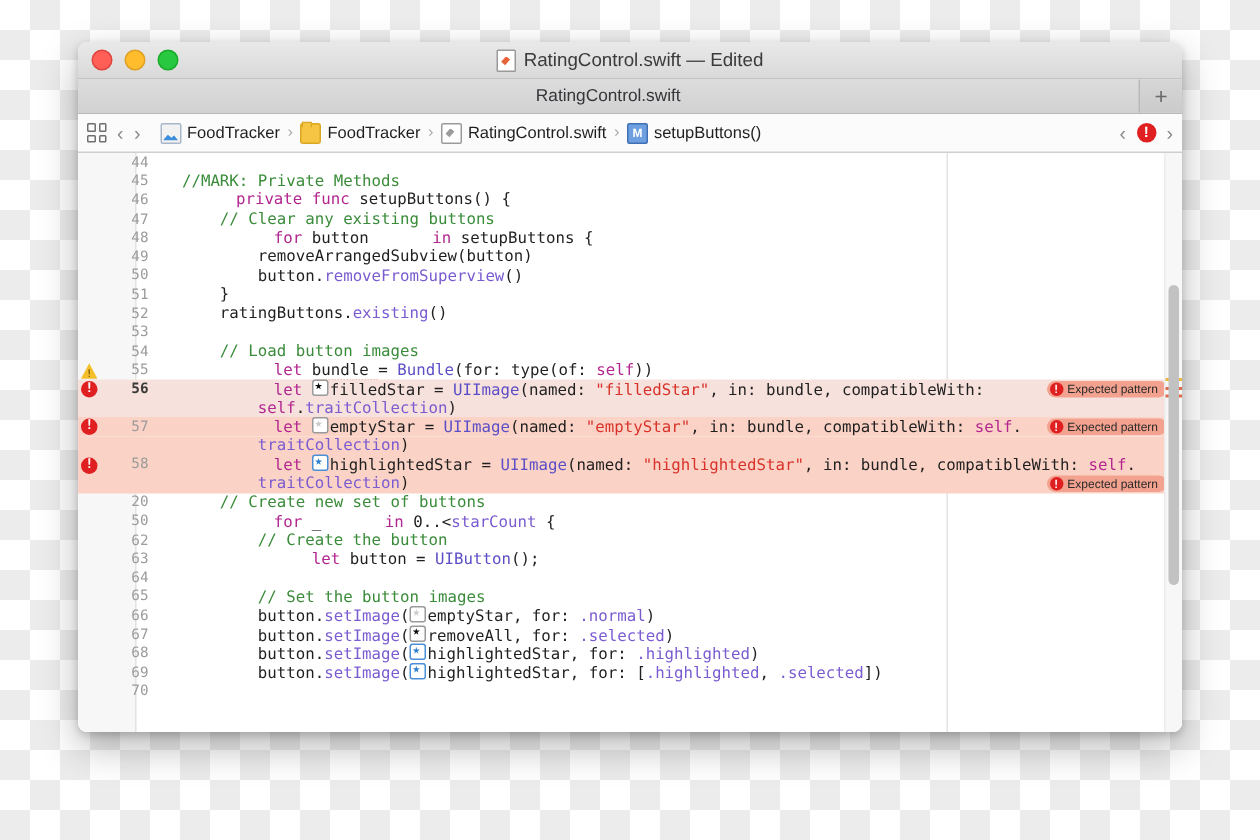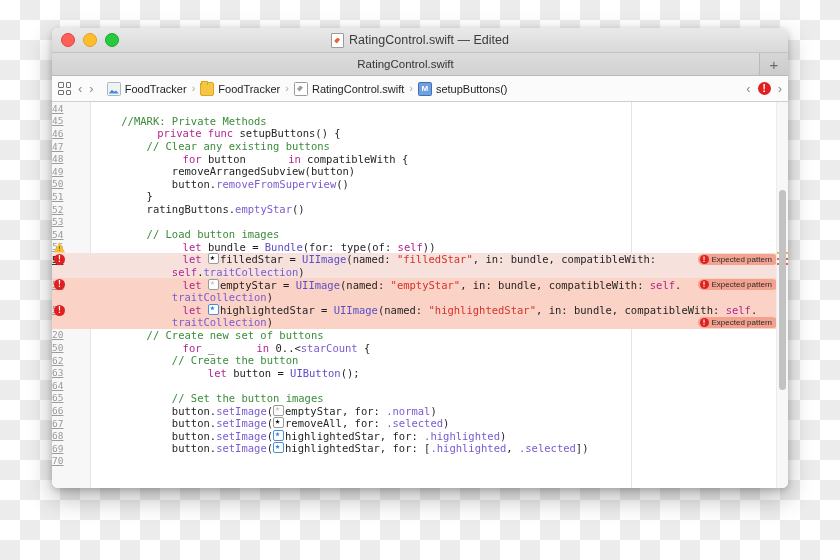--- a/index.html
+++ b/index.html
@@ -102,24 +102,23 @@
     position:absolute;left:0;top:0;bottom:0;width:38px;
     background:#f7f7f7;border-right:1px solid #e3e3e3;
   }
   .pageguide{position:absolute;top:0;bottom:0;left:579px;width:1px;background:#e4e4e4;}
   .code{position:absolute;left:0;top:0;right:0;bottom:0;
     font-family:"DejaVu Sans Mono","Liberation Mono",monospace;font-size:10.5px;}
   .row{position:relative;height:12.6px;display:flex;align-items:center;}
   .row.hl-err{background:#fbd3c6;}
   .row.hl-cur{background:#f6e1dc;}
   .ln{
-    position:absolute;left:0;width:38px;text-align:left;padding-right:5px;
+    position:absolute;left:14px;width:38px;text-align:right;padding-right:5px;
     box-sizing:border-box;color:#9b9b9b;font-size:9.5px;
     font-family:"DejaVu Sans Mono","Liberation Mono",monospace;
-    text-decoration:underline;
   }
   .ln.cur{color:#3a3a3a;font-weight:bold;}
   .mark{position:absolute;left:2px;top:1px;width:11px;height:11px;}
   .mark-err{border-radius:50%;background:#e02020;color:#fff;font-size:9px;
     font-weight:bold;line-height:11px;text-align:center;}
   .mark-warn{background:#f5bf2b;clip-path:polygon(50% 6%,100% 100%,0 100%);
     color:#6b4c00;font-size:7px;line-height:15px;text-align:center;}
   .src{position:absolute;left:44px;white-space:pre;color:#1f1f1f;}
 
   
@@ -245,37 +244,37 @@
           <div class="row">
             <div class="ln">46</div>
             <div class="src">    <span class="t-kw">private func </span><span class="t-plain">setupButtons() {</span></div>
           </div>
           <div class="row">
             <div class="ln">47</div>
             <div class="src">        <span class="t-cmt">// Clear any existing buttons</span></div>
           </div>
           <div class="row">
             <div class="ln">48</div>
-            <div class="src">        <span class="t-kw">for </span><span class="t-plain">button </span><span class="t-kw">in </span><span class="t-plain">compatibleWith {</span></div>
+            <div class="src">        <span class="t-kw">for </span><span class="t-plain">button </span><span class="t-kw">in </span><span class="t-plain">setupButtons {</span></div>
           </div>
           <div class="row">
             <div class="ln">49</div>
             <div class="src">            <span class="t-plain">removeArrangedSubview(button)</span></div>
           </div>
           <div class="row">
             <div class="ln">50</div>
             <div class="src">            <span class="t-plain">button.</span><span class="t-mem">removeFromSuperview</span><span class="t-plain">()</span></div>
           </div>
           <div class="row">
             <div class="ln">51</div>
             <div class="src">        <span class="t-plain">}</span></div>
           </div>
           <div class="row">
             <div class="ln">52</div>
-            <div class="src">        <span class="t-plain">ratingButtons.</span><span class="t-mem">emptyStar</span><span class="t-plain">()</span></div>
+            <div class="src">        <span class="t-plain">ratingButtons.</span><span class="t-mem">existing</span><span class="t-plain">()</span></div>
           </div>
           <div class="row">
             <div class="ln">53</div>
             <div class="src"></div>
           </div>
           <div class="row">
             <div class="ln">54</div>
             <div class="src">        <span class="t-cmt">// Load button images</span></div>
           </div>
           <div class="row">

